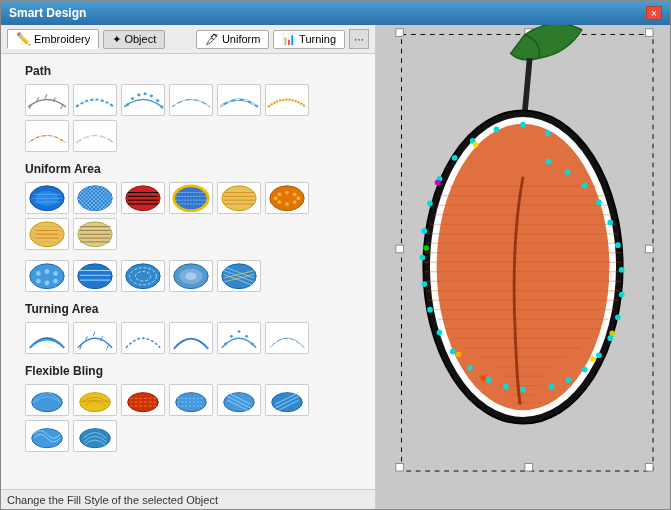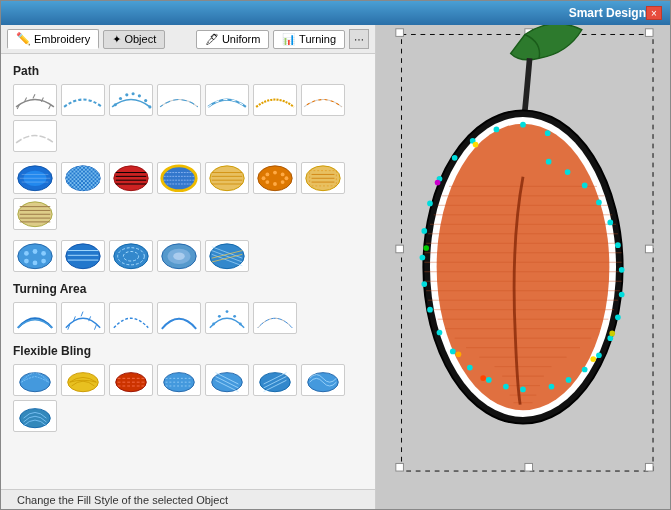--- a/index.html
+++ b/index.html
@@ -20,21 +20,21 @@
       display: flex;
       flex-direction: column;
     }
 
     .title-bar {
       background: linear-gradient(to bottom, #4a9fd4, #2a6fa8);
       color: white;
       padding: 4px 8px;
       display: flex;
       align-items: center;
-      justify-content: flex-end;
+      justify-content: space-between;
       height: 24px;
       flex-shrink: 0;
     }
 
     .title-bar-title {
       font-size: 12px;
       font-weight: bold;
     }
 
     .title-bar-close {
@@ -109,21 +109,21 @@
       background: #ddd;
       border: 1px solid #aaa;
       cursor: pointer;
       display: flex;
       align-items: center;
       justify-content: center;
       font-size: 10px;
     }
 
     .panel-content {
-      padding: 6px 12px;
+      padding: 6px 24px;
       overflow-y: auto;
       flex: 1;
     }
 
     .section-title {
       font-weight: bold;
       font-size: 12px;
       margin-bottom: 6px;
       margin-top: 4px;
       color: #222;
@@ -145,21 +145,21 @@
       display: flex;
       align-items: center;
       justify-content: center;
       border-radius: 2px;
       overflow: hidden;
     }
 
     .status-bar {
       background: #ececec;
       border-top: 1px solid #ccc;
-      padding: 2px 16px;
+      padding: 2px 6px;
       font-size: 11px;
       color: #333;
       height: 20px;
       display: flex;
       align-items: center;
       flex-shrink: 0;
     }
 
     .right-panel {
       flex: 1;
@@ -274,20 +274,21 @@
               <path d="M 2 18 Q 20 4 38 18" fill="none" stroke="#e07000" stroke-width="1" stroke-dasharray="3,3" stroke-dashoffset="3"></path>
             </svg>
           </div>
           <div class="stitch-item">
             <svg viewBox="0 0 40 22" xmlns="http://www.w3.org/2000/svg">
               <path d="M 2 18 Q 20 4 38 18" fill="none" stroke="#ccc" stroke-width="1.5" stroke-dasharray="6,2"></path>
             </svg>
           </div>
         </div>
 
+        <div class="section-title">Uniform Area</div>
         <div class="stitch-grid">
 
           <div class="stitch-item">
             <svg viewBox="0 0 44 32" xmlns="http://www.w3.org/2000/svg">
               <ellipse cx="22" cy="16" rx="18" ry="13" fill="#1a6fd4" stroke="#1155aa" stroke-width="1"></ellipse>
               <ellipse cx="22" cy="16" rx="12" ry="8" fill="#2288ee" stroke="none"></ellipse>
               <line x1="8" y1="12" x2="36" y2="12" stroke="#fff" stroke-width="0.5" opacity="0.5"></line>
               <line x1="6" y1="16" x2="38" y2="16" stroke="#fff" stroke-width="0.5" opacity="0.5"></line>
               <line x1="8" y1="20" x2="36" y2="20" stroke="#fff" stroke-width="0.5" opacity="0.5"></line>
             </svg>

